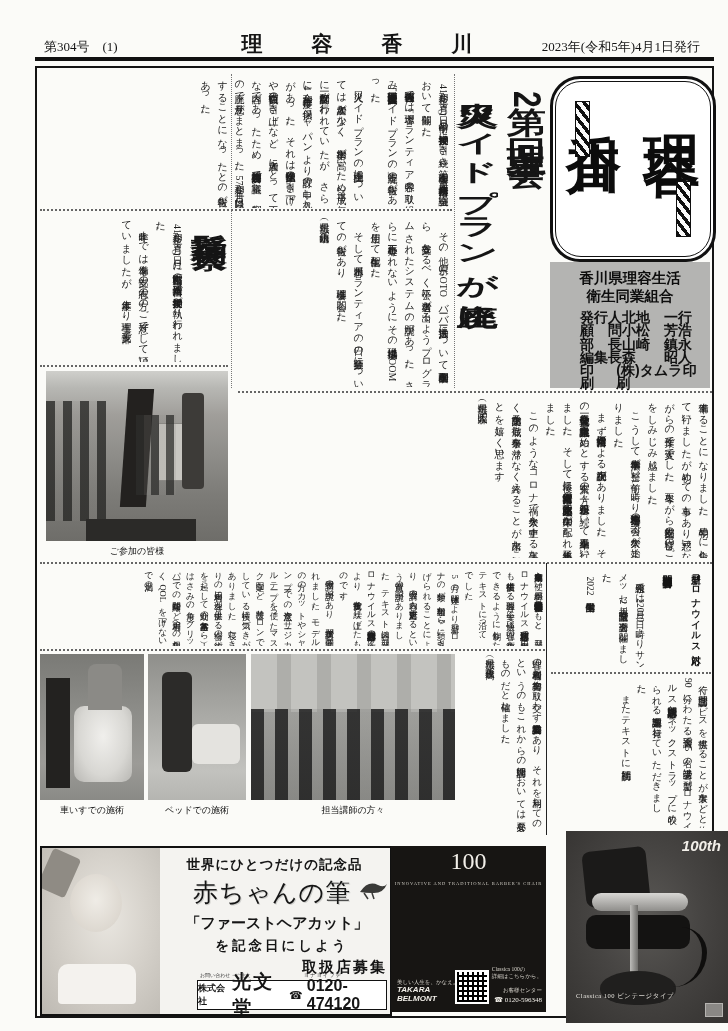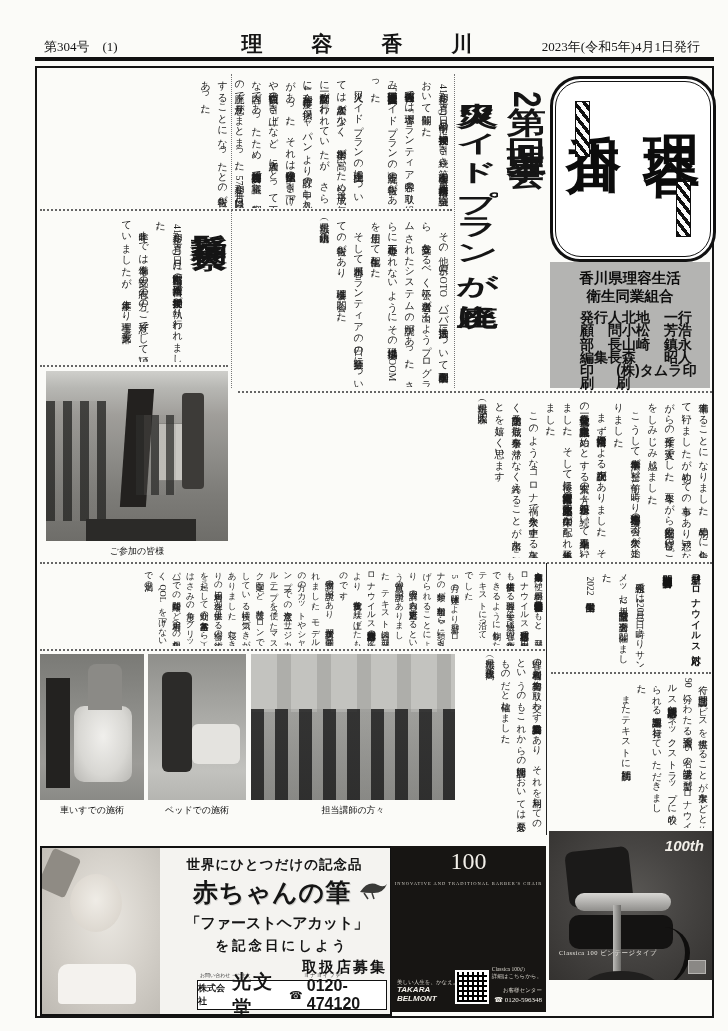--- a/index.html
+++ b/index.html
@@ -48,32 +48,32 @@
   .cap{font-size:9px;text-align:center;color:#111;font-family:"Liberation Sans","DejaVu Sans",sans-serif;}
   .ph-shrine{background:linear-gradient(180deg,#cfcfcb 0%,#b7b7b3 10%,#a09e9a 26%,#8f8e8a 48%,#7d7c78 72%,#6e6d69 100%);}
   .ph1{background:linear-gradient(180deg,#7a7a76 0%,#8d8d89 40%,#9c9b97 75%,#8a8a86 100%);}
   .ph2{background:linear-gradient(180deg,#8f8f8b 0%,#a5a5a1 35%,#c2c2be 80%,#b5b5b1 100%);}
   .ph3{background:linear-gradient(180deg,#b9b9b5 0%,#a9a9a5 45%,#8e8e8a 100%);}
   .ppl{position:absolute;bottom:0;left:0;right:0;height:62%;
        background:repeating-linear-gradient(90deg,rgba(30,30,30,.85) 0 13px,rgba(120,120,118,.25) 13px 24px);}
   
   .ad1{left:40px;top:846px;width:348px;height:166px;border:2px solid #111;background:#f4f3f0;overflow:hidden;}
   .ad1-tag{position:absolute;left:120px;top:8px;width:225px;text-align:center;font-size:13.5px;font-weight:bold;letter-spacing:1px;}
-  .ad1-brand{position:absolute;left:130px;top:28px;width:200px;text-align:center;font-size:25px;font-weight:700;
+  .ad1-brand{position:absolute;left:130px;top:28px;width:200px;text-align:center;font-size:25px;font-weight:400;
              font-family:"Liberation Sans","DejaVu Sans",sans-serif;letter-spacing:1px;
              text-shadow:1px 1px 0 #cfcfcc;}
   .ad1-l1{position:absolute;left:130px;top:66px;width:210px;text-align:center;font-size:15px;font-weight:bold;}
   .ad1-l2{position:absolute;left:150px;top:89px;width:180px;text-align:center;font-size:13.5px;font-weight:bold;letter-spacing:3px;}
   .ad1-rec{position:absolute;left:200px;top:110px;width:145px;text-align:right;font-size:15px;font-weight:900;
            font-family:"Liberation Sans","DejaVu Sans",sans-serif;letter-spacing:2px;}
   .ad1-cobox{position:absolute;left:155px;top:132px;width:188px;height:28px;border:1.5px solid #111;background:#fff;
              display:flex;align-items:center;justify-content:center;gap:4px;}
   .ad2{left:391px;top:846px;width:155px;height:166px;background:#171513;color:#f2efe9;overflow:hidden;
        font-family:"Liberation Serif","DejaVu Serif",serif;}
-  .ad3{left:549px;top:831px;width:163px;height:149px;overflow:hidden;
+  .ad3{left:566px;top:831px;width:163px;height:192px;overflow:hidden;
        background:radial-gradient(ellipse at 50% 45%,#5a5855 0%,#474543 45%,#343230 100%);}
   .qr{width:30px;height:30px;background-color:#fff;
       background-image:repeating-linear-gradient(0deg,#000 0 2px,transparent 2px 5px),
                        repeating-linear-gradient(90deg,#000 0 2px,#fff 2px 5px);
       border:2px solid #fff;}
 </style>
 </head>
 <body>
 
 <div class="page">

